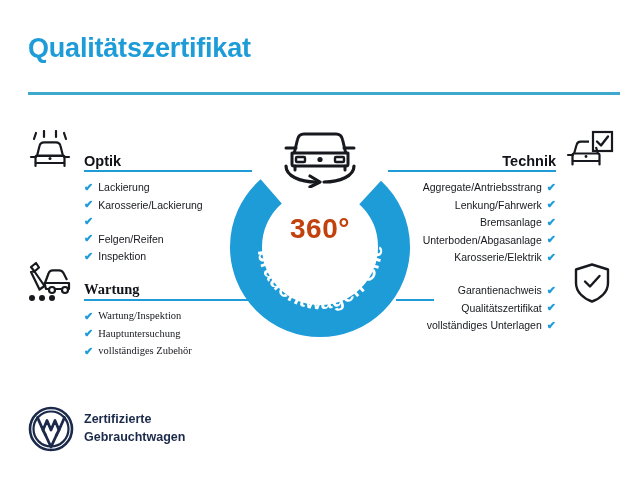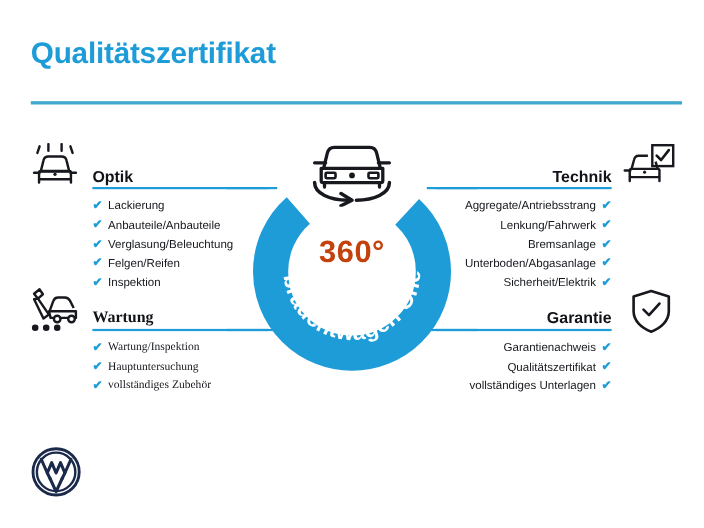--- a/index.html
+++ b/index.html
@@ -170,25 +170,24 @@
       <div class="section-title">Optik</div>
       <div class="section-rule"></div>
     </div>
     <div class="item-list">
       <div class="list-item">
         <span class="check">✔</span>
         <span>Lackierung</span>
       </div>
       <div class="list-item">
         <span class="check">✔</span>
-        <span>Anbauteile/Anbauteile</span>
-      </div>
-      <div class="list-item">
-        <span class="check">✔</span>
-        <span>Verglasung/Beleuchtung</span>
+        <span>Karosserie/Lackierung</span>
+      </div>
+      <div class="list-item">
+        <span class="check">✔</span>
       </div>
       <div class="list-item">
         <span class="check">✔</span>
         <span>Felgen/Reifen</span>
       </div>
       <div class="list-item">
         <span class="check">✔</span>
         <span>Inspektion</span>
       </div>
     </div>
@@ -223,21 +222,21 @@
       </div>
       <div class="list-item">
         <span>Bremsanlage</span>
         <span class="check">✔</span>
       </div>
       <div class="list-item">
         <span>Unterboden/Abgasanlage</span>
         <span class="check">✔</span>
       </div>
       <div class="list-item">
-        <span>Sicherheit/Elektrik</span>
+        <span>Karosserie/Elektrik</span>
         <span class="check">✔</span>
       </div>
     </div>
   </div>
 
   <div class="sec-icon icon-wartung">
     <svg width="48" height="42" viewBox="0 0 48 42" fill="none">
       <path d="M5 6 L10 2 L13 6.5 L8.5 10.5 Z" stroke="#17191e" stroke-width="2.2" stroke-linejoin="round" fill="none"></path>
       <path d="M8.5 10.5 L18.5 25 L13.5 28.5 L5 11 Z" stroke="#17191e" stroke-width="2.2" stroke-linejoin="round" fill="none"></path>
       <path d="M19 22 L22.5 12.5 C23.2 10.4 24.8 9.4 26.8 9.4 L33 9.4 C35 9.4 36.6 10.4 37.6 12.3 L41 19" stroke="#17191e" stroke-width="2.2" stroke-linejoin="round" fill="none"></path>
@@ -270,24 +269,20 @@
     </div>
   </div>
 
   <div class="sec-icon icon-garantie">
     <svg width="40" height="42" viewBox="0 0 40 42" fill="none">
       <path d="M20 2.5 L36 7.5 L36 21 C36 30 28.5 36.5 20 39.5 C11.5 36.5 4 30 4 21 L4 7.5 Z" stroke="#17191e" stroke-width="2.4" stroke-linejoin="round" fill="none"></path>
       <path d="M13 19.5 L18 24.5 L27.5 14" stroke="#17191e" stroke-width="2.4" stroke-linecap="round" stroke-linejoin="round" fill="none"></path>
     </svg>
   </div>
   <div class="section sec-right sec-garantie">
-    <div class="section-head">
-      <div class="section-title">Garantie</div>
-      <div class="section-rule"></div>
-    </div>
     <div class="item-list">
       <div class="list-item">
         <span>Garantienachweis</span>
         <span class="check">✔</span>
       </div>
       <div class="list-item">
         <span>Qualitätszertifikat</span>
         <span class="check">✔</span>
       </div>
       <div class="list-item">
@@ -330,14 +325,18 @@
 
   <div class="footer-logo">
     <svg width="46" height="46" viewBox="0 0 46 46" fill="none">
       <circle cx="23" cy="23" r="21" stroke="#1B2A4A" stroke-width="2.6" fill="none"></circle>
       <circle cx="23" cy="23" r="17.5" stroke="#1B2A4A" stroke-width="2.2" fill="none"></circle>
       <path d="M9.5 11.5 L15 24 L19 14.5 L23 24 L27 14.5 L31 24 L36.5 11.5
                M17.5 29 L23 41 L28.5 29" stroke="#1B2A4A" stroke-width="2.8" stroke-linecap="round" stroke-linejoin="round" fill="none"></path>
       <path d="M15 24 L17.5 29 M31 24 L28.5 29" stroke="#1B2A4A" stroke-width="2.8" stroke-linecap="round"></path>
     </svg>
   </div>
+  <div class="footer-text">
+    <div>Zertifizierte</div>
+    <div>Gebrauchtwagen</div>
+  </div>
 
 </div>
 
 </body></html>

